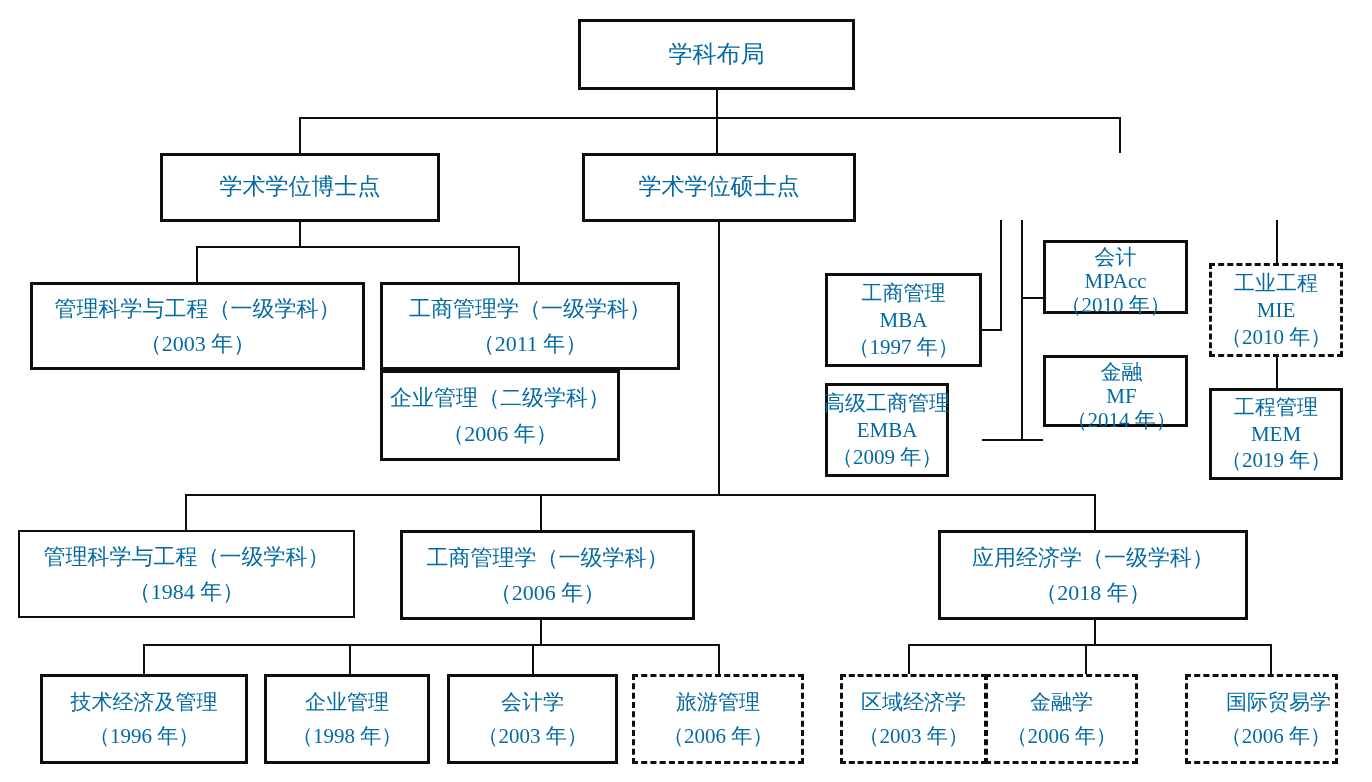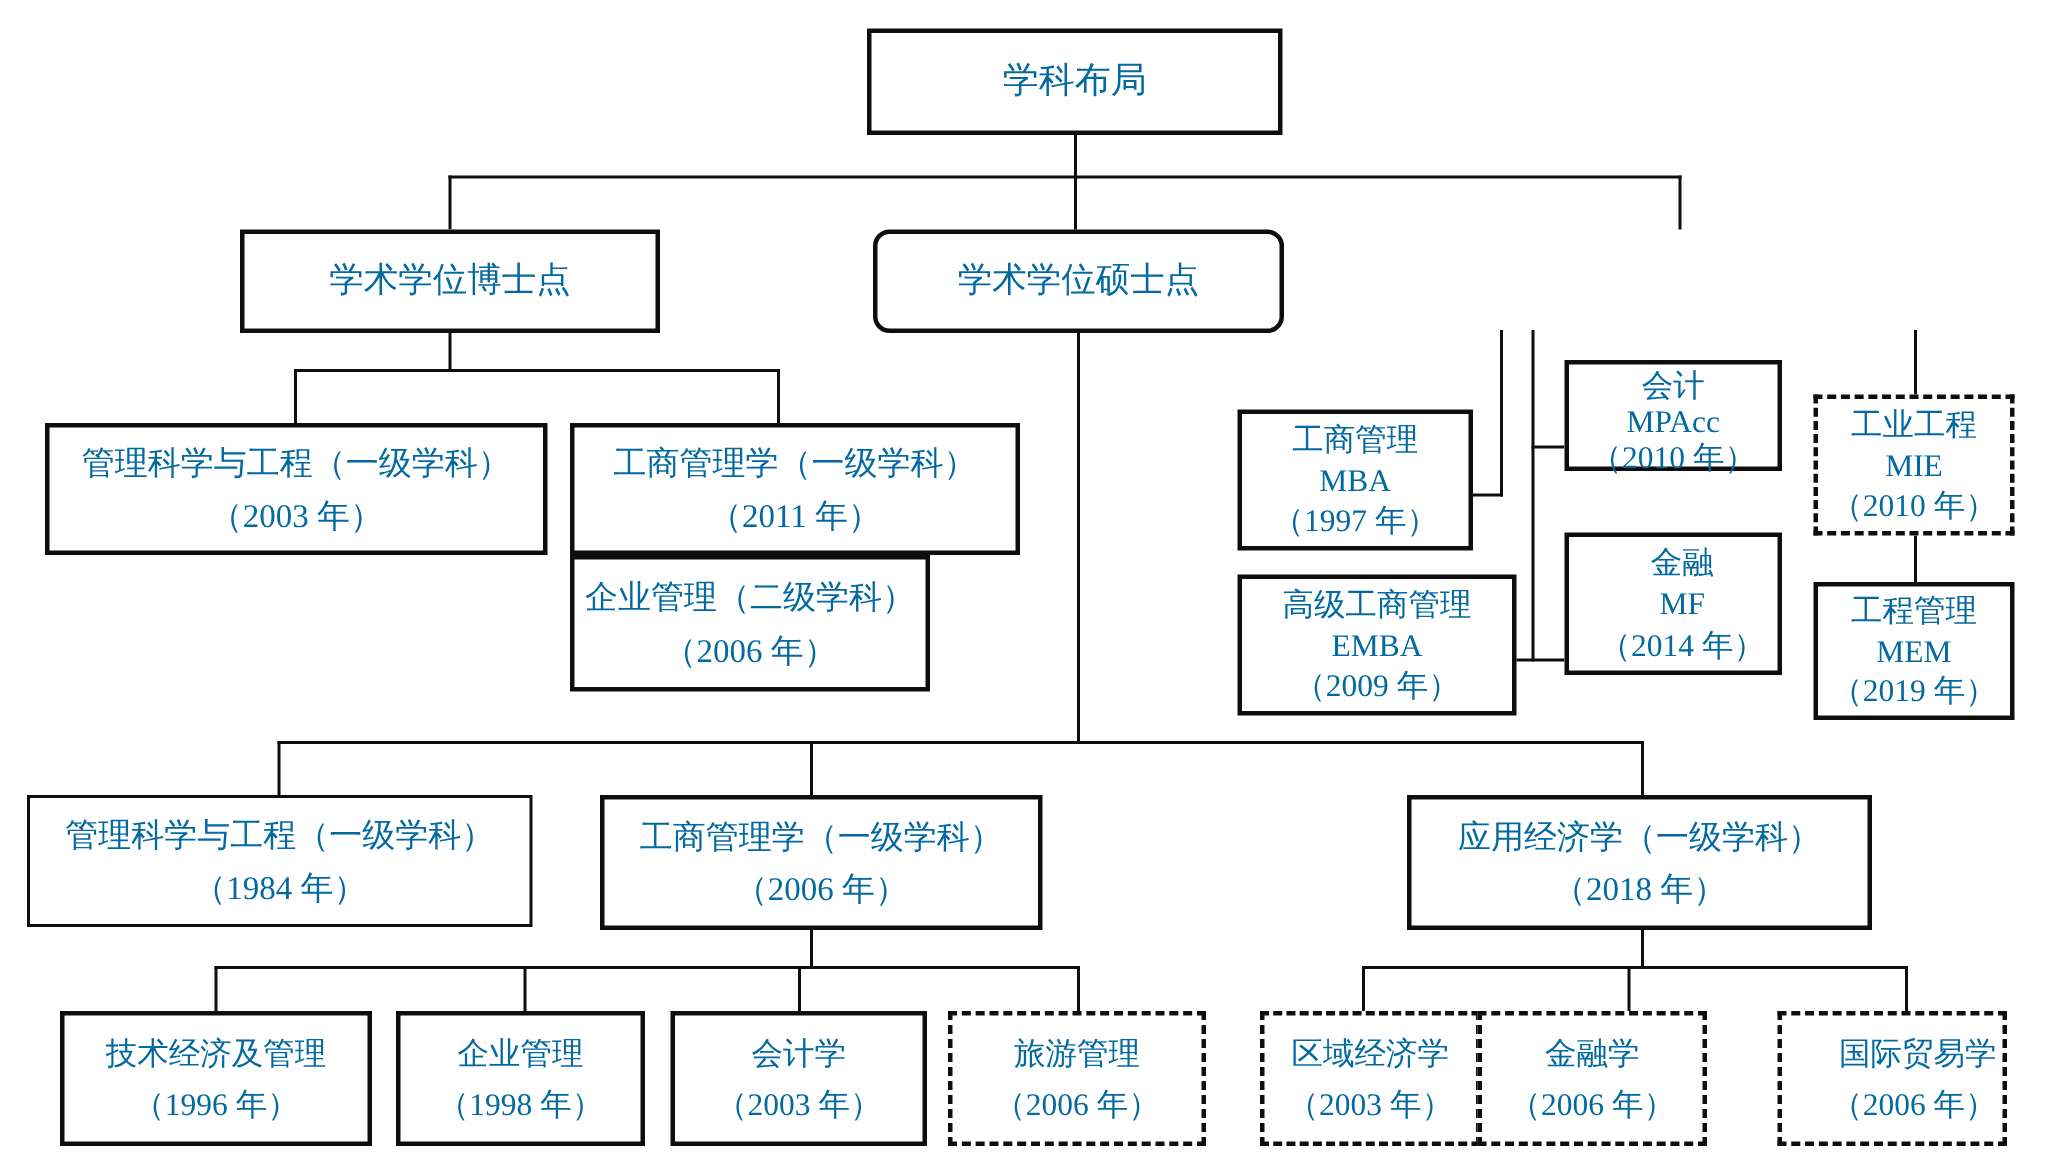--- a/index.html
+++ b/index.html
@@ -75,21 +75,21 @@
   <div class="cl" style="left:1085px;top:644px;width:2px;height:30px;"></div>
   <div class="cl" style="left:1270px;top:644px;width:2px;height:30px;"></div>
 
   <div class="node single" style="left:578px;top:19px;width:277px;height:71px;font-size:24px;">
     <div class="tl">学科布局</div>
   </div>
 
   <div class="node single" style="left:160px;top:153px;width:280px;height:69px;font-size:23px;">
     <div class="tl">学术学位博士点</div>
   </div>
-  <div class="node single" style="left:582px;top:153px;width:274px;height:69px;font-size:23px;border-radius:11px;">
+  <div class="node single" style="left:582px;top:153px;width:274px;height:69px;font-size:23px;">
     <div class="tl">学术学位硕士点</div>
   </div>
 
   <div class="node" style="left:30px;top:282px;width:335px;height:88px;">
     <div class="tl">管理科学与工程（一级学科）</div>
     <div class="tl">（2003 年）</div>
   </div>
   <div class="node" style="left:380px;top:282px;width:300px;height:88px;">
     <div class="tl">工商管理学（一级学科）</div>
     <div class="tl">（2011 年）</div>
@@ -97,31 +97,31 @@
   <div class="node" style="left:380px;top:370px;width:240px;height:91px;">
     <div class="tl">企业管理（二级学科）</div>
     <div class="tl">（2006 年）</div>
   </div>
 
   <div class="node small" style="left:825px;top:273px;width:157px;height:94px;">
     <div class="tl">工商管理</div>
     <div class="tl">MBA</div>
     <div class="tl">（1997 年）</div>
   </div>
-  <div class="node small" style="left:825px;top:383px;width:186px;height:94px;">
+  <div class="node small" style="left:825px;top:383px;width:124px;height:94px;">
     <div class="tl">高级工商管理</div>
     <div class="tl">EMBA</div>
     <div class="tl">（2009 年）</div>
   </div>
   <div class="node small" style="left:1043px;top:240px;width:145px;height:74px;">
     <div class="tl">会计</div>
     <div class="tl">MPAcc</div>
     <div class="tl">（2010 年）</div>
   </div>
-  <div class="node small" style="left:1043px;top:355px;width:145px;height:95px;padding-left:16px;">
+  <div class="node small" style="left:1043px;top:355px;width:145px;height:72px;padding-left:16px;">
     <div class="tl">金融</div>
     <div class="tl">MF</div>
     <div class="tl">（2014 年）</div>
   </div>
   <div class="node small dashed" style="left:1209px;top:263px;width:134px;height:94px;">
     <div class="tl">工业工程</div>
     <div class="tl">MIE</div>
     <div class="tl">（2010 年）</div>
   </div>
   <div class="node small" style="left:1209px;top:388px;width:134px;height:92px;">

